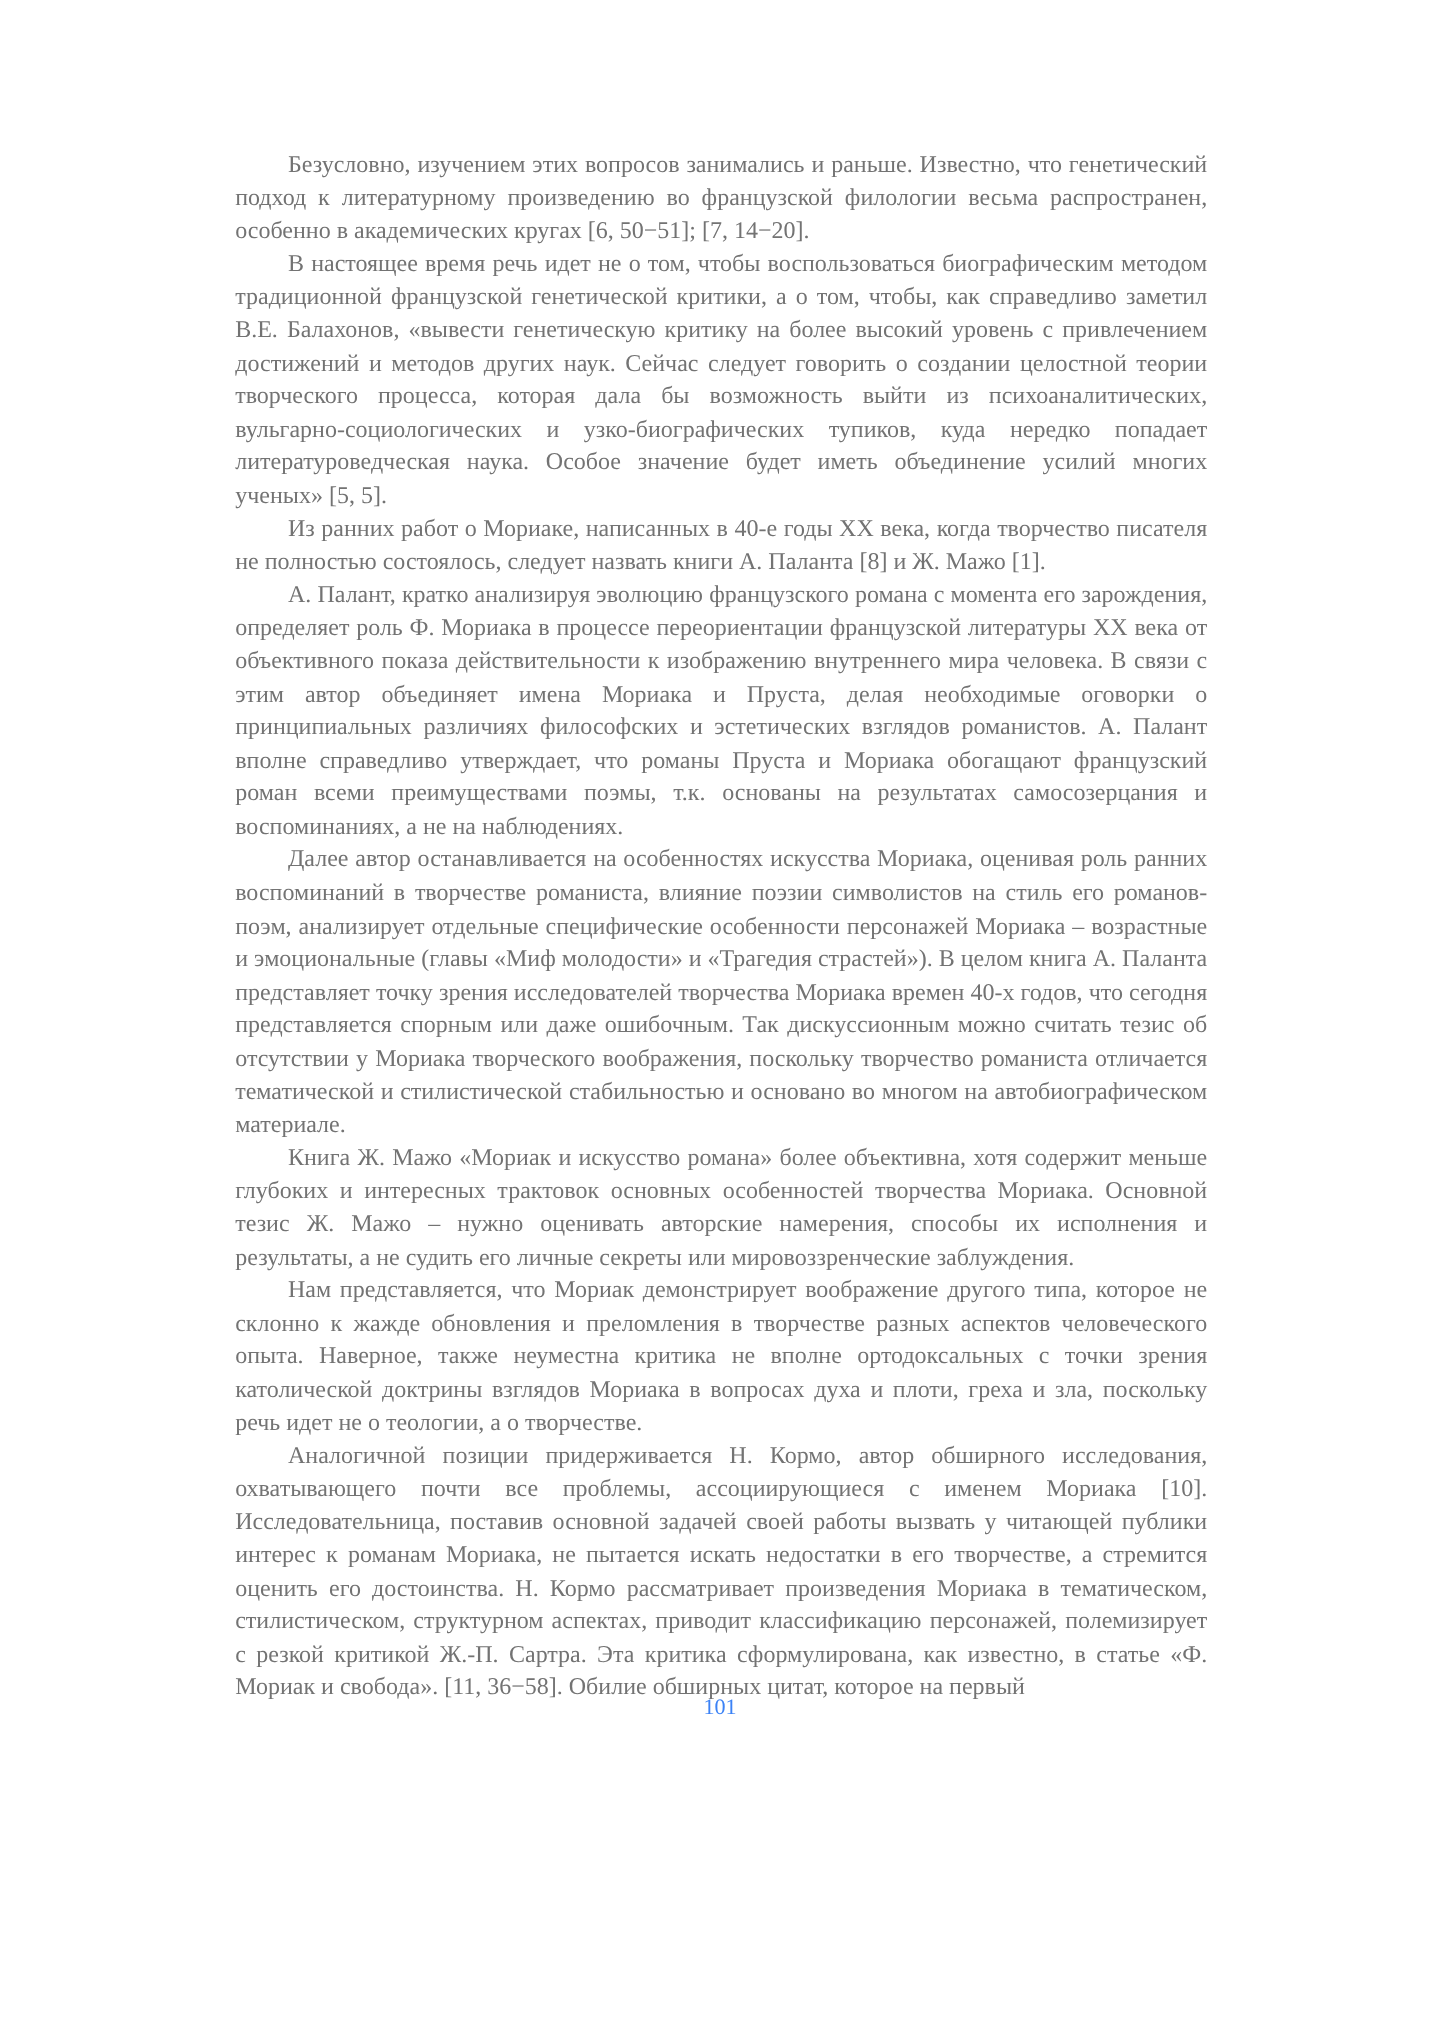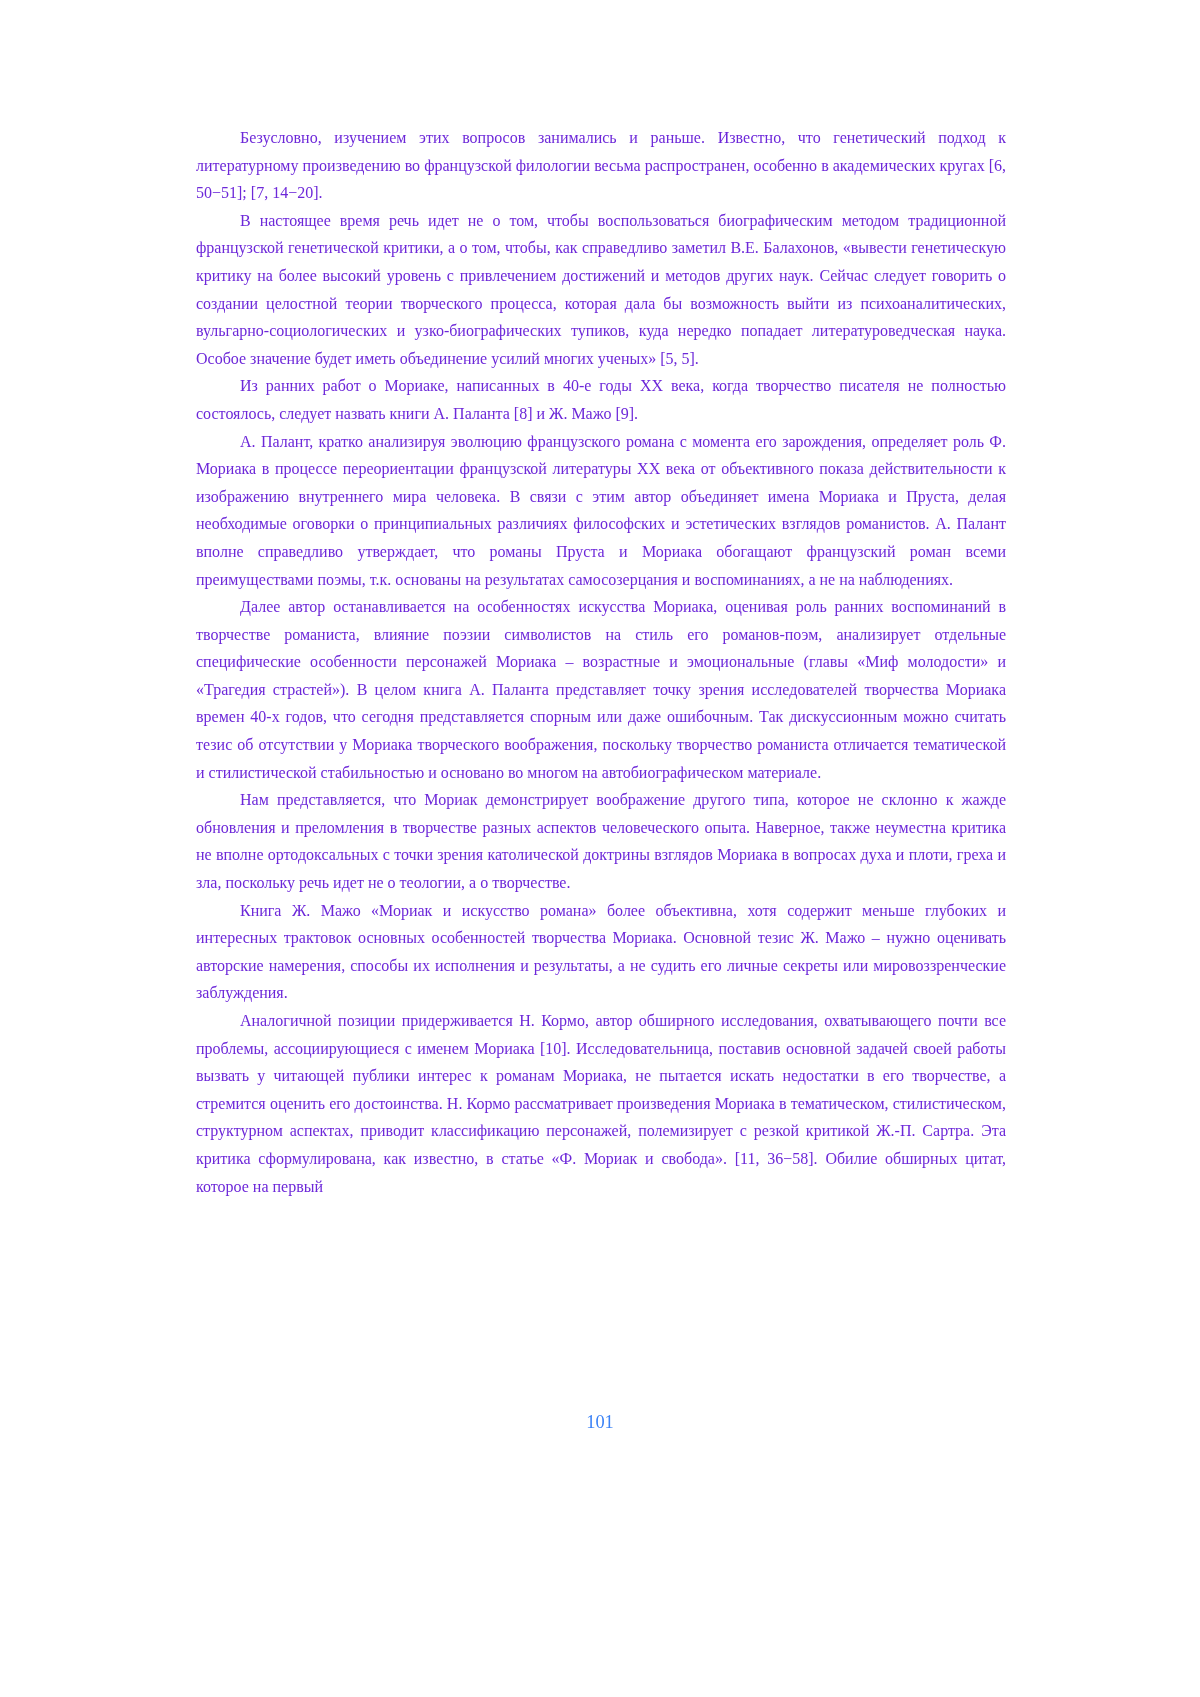--- a/index.html
+++ b/index.html
@@ -16,48 +16,48 @@
     overflow: hidden;
   }
   .content {
     position: absolute;
     left: 196px;
     top: 124px;
     width: 810px;
   }
   .para {
     font-family: "Liberation Serif", "DejaVu Serif", serif;
-    font-size: 16px;
+    font-size: 20px;
     line-height: 27.6px;
     text-align: justify;
     text-justify: inter-word;
     text-indent: 44px;
     margin: 0;
-    color: #6d28d9;
+    color: #737373;
     hyphens: none;
   }
   .page-number {
     position: absolute;
     left: 0;
     right: 0;
     top: 1412px;
     text-align: center;
     font-family: "Liberation Serif", "DejaVu Serif", serif;
     font-size: 18.4px;
     color: #3b82f6;
   }
 </style>
 </head>
 <body>
 
 <div class="page">
   <div class="content">
     <p class="para">Безусловно, изучением этих вопросов занимались и раньше. Известно, что генетический подход к литературному произведению во французской филологии весьма распространен, особенно в академических кругах [6, 50−51]; [7, 14−20].</p>
     <p class="para">В настоящее время речь идет не о том, чтобы воспользоваться биографическим методом традиционной французской генетической критики, а о том, чтобы, как справедливо заметил В.Е. Балахонов, «вывести генетическую критику на более высокий уровень с привлечением достижений и методов других наук. Сейчас следует говорить о создании целостной теории творческого процесса, которая дала бы возможность выйти из психоаналитических, вульгарно-социологических и узко-биографических тупиков, куда нередко попадает литературоведческая наука. Особое значение будет иметь объединение усилий многих ученых» [5, 5].</p>
-    <p class="para">Из ранних работ о Мориаке, написанных в 40-е годы XX века, когда творчество писателя не полностью состоялось, следует назвать книги А. Паланта [8] и Ж. Мажо [9].</p>
+    <p class="para">Из ранних работ о Мориаке, написанных в 40-е годы XX века, когда творчество писателя не полностью состоялось, следует назвать книги А. Паланта [8] и Ж. Мажо [1].</p>
     <p class="para">А. Палант, кратко анализируя эволюцию французского романа с момента его зарождения, определяет роль Ф. Мориака в процессе переориентации французской литературы XX века от объективного показа действительности к изображению внутреннего мира человека. В связи с этим автор объединяет имена Мориака и Пруста, делая необходимые оговорки о принципиальных различиях философских и эстетических взглядов романистов. А. Палант вполне справедливо утверждает, что романы Пруста и Мориака обогащают французский роман всеми преимуществами поэмы, т.к. основаны на результатах самосозерцания и воспоминаниях, а не на наблюдениях.</p>
     <p class="para">Далее автор останавливается на особенностях искусства Мориака, оценивая роль ранних воспоминаний в творчестве романиста, влияние поэзии символистов на стиль его романов-поэм, анализирует отдельные специфические особенности персонажей Мориака – возрастные и эмоциональные (главы «Миф молодости» и «Трагедия страстей»). В целом книга А. Паланта представляет точку зрения исследователей творчества Мориака времен 40-х годов, что сегодня представляется спорным или даже ошибочным. Так дискуссионным можно считать тезис об отсутствии у Мориака творческого воображения, поскольку творчество романиста отличается тематической и стилистической стабильностью и основано во многом на автобиографическом материале.</p>
+    <p class="para">Книга Ж. Мажо «Мориак и искусство романа» более объективна, хотя содержит меньше глубоких и интересных трактовок основных особенностей творчества Мориака. Основной тезис Ж. Мажо – нужно оценивать авторские намерения, способы их исполнения и результаты, а не судить его личные секреты или мировоззренческие заблуждения.</p>
     <p class="para">Нам представляется, что Мориак демонстрирует воображение другого типа, которое не склонно к жажде обновления и преломления в творчестве разных аспектов человеческого опыта. Наверное, также неуместна критика не вполне ортодоксальных с точки зрения католической доктрины взглядов Мориака в вопросах духа и плоти, греха и зла, поскольку речь идет не о теологии, а о творчестве.</p>
-    <p class="para">Книга Ж. Мажо «Мориак и искусство романа» более объективна, хотя содержит меньше глубоких и интересных трактовок основных особенностей творчества Мориака. Основной тезис Ж. Мажо – нужно оценивать авторские намерения, способы их исполнения и результаты, а не судить его личные секреты или мировоззренческие заблуждения.</p>
     <p class="para">Аналогичной позиции придерживается Н. Кормо, автор обширного исследования, охватывающего почти все проблемы, ассоциирующиеся с именем Мориака [10]. Исследовательница, поставив основной задачей своей работы вызвать у читающей публики интерес к романам Мориака, не пытается искать недостатки в его творчестве, а стремится оценить его достоинства. Н. Кормо рассматривает произведения Мориака в тематическом, стилистическом, структурном аспектах, приводит классификацию персонажей, полемизирует с резкой критикой Ж.-П. Сартра. Эта критика сформулирована, как известно, в статье «Ф. Мориак и свобода». [11, 36−58]. Обилие обширных цитат, которое на первый</p>
   </div>
   <div class="page-number">101</div>
 </div>
 
 </body></html>

